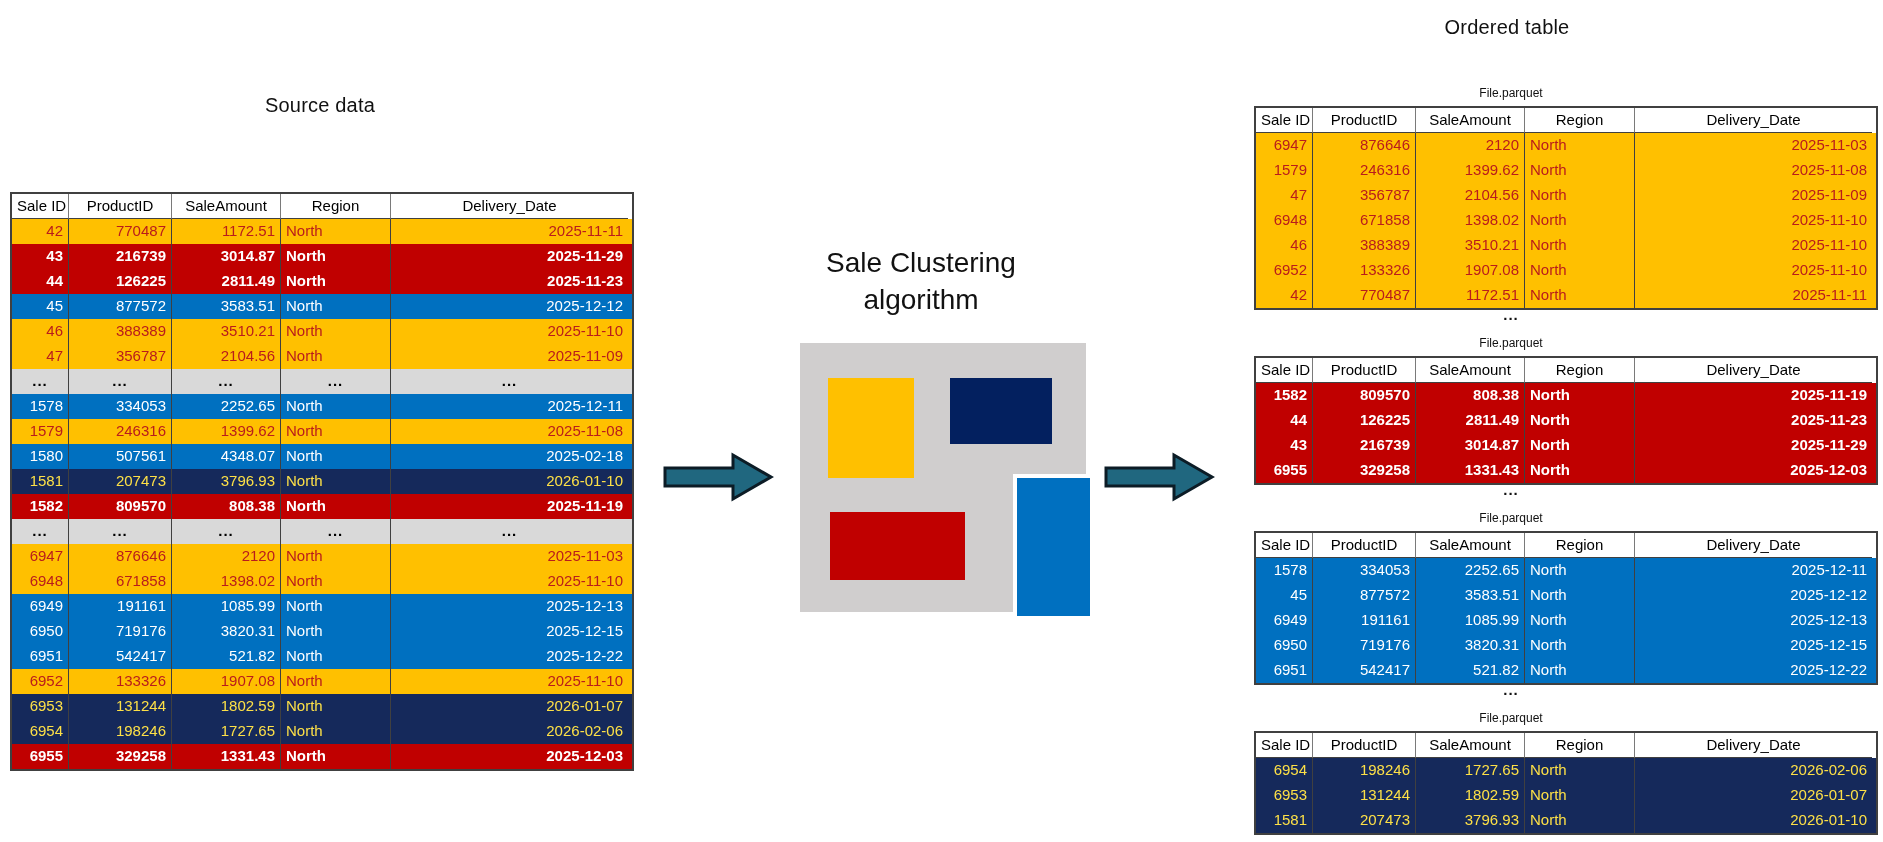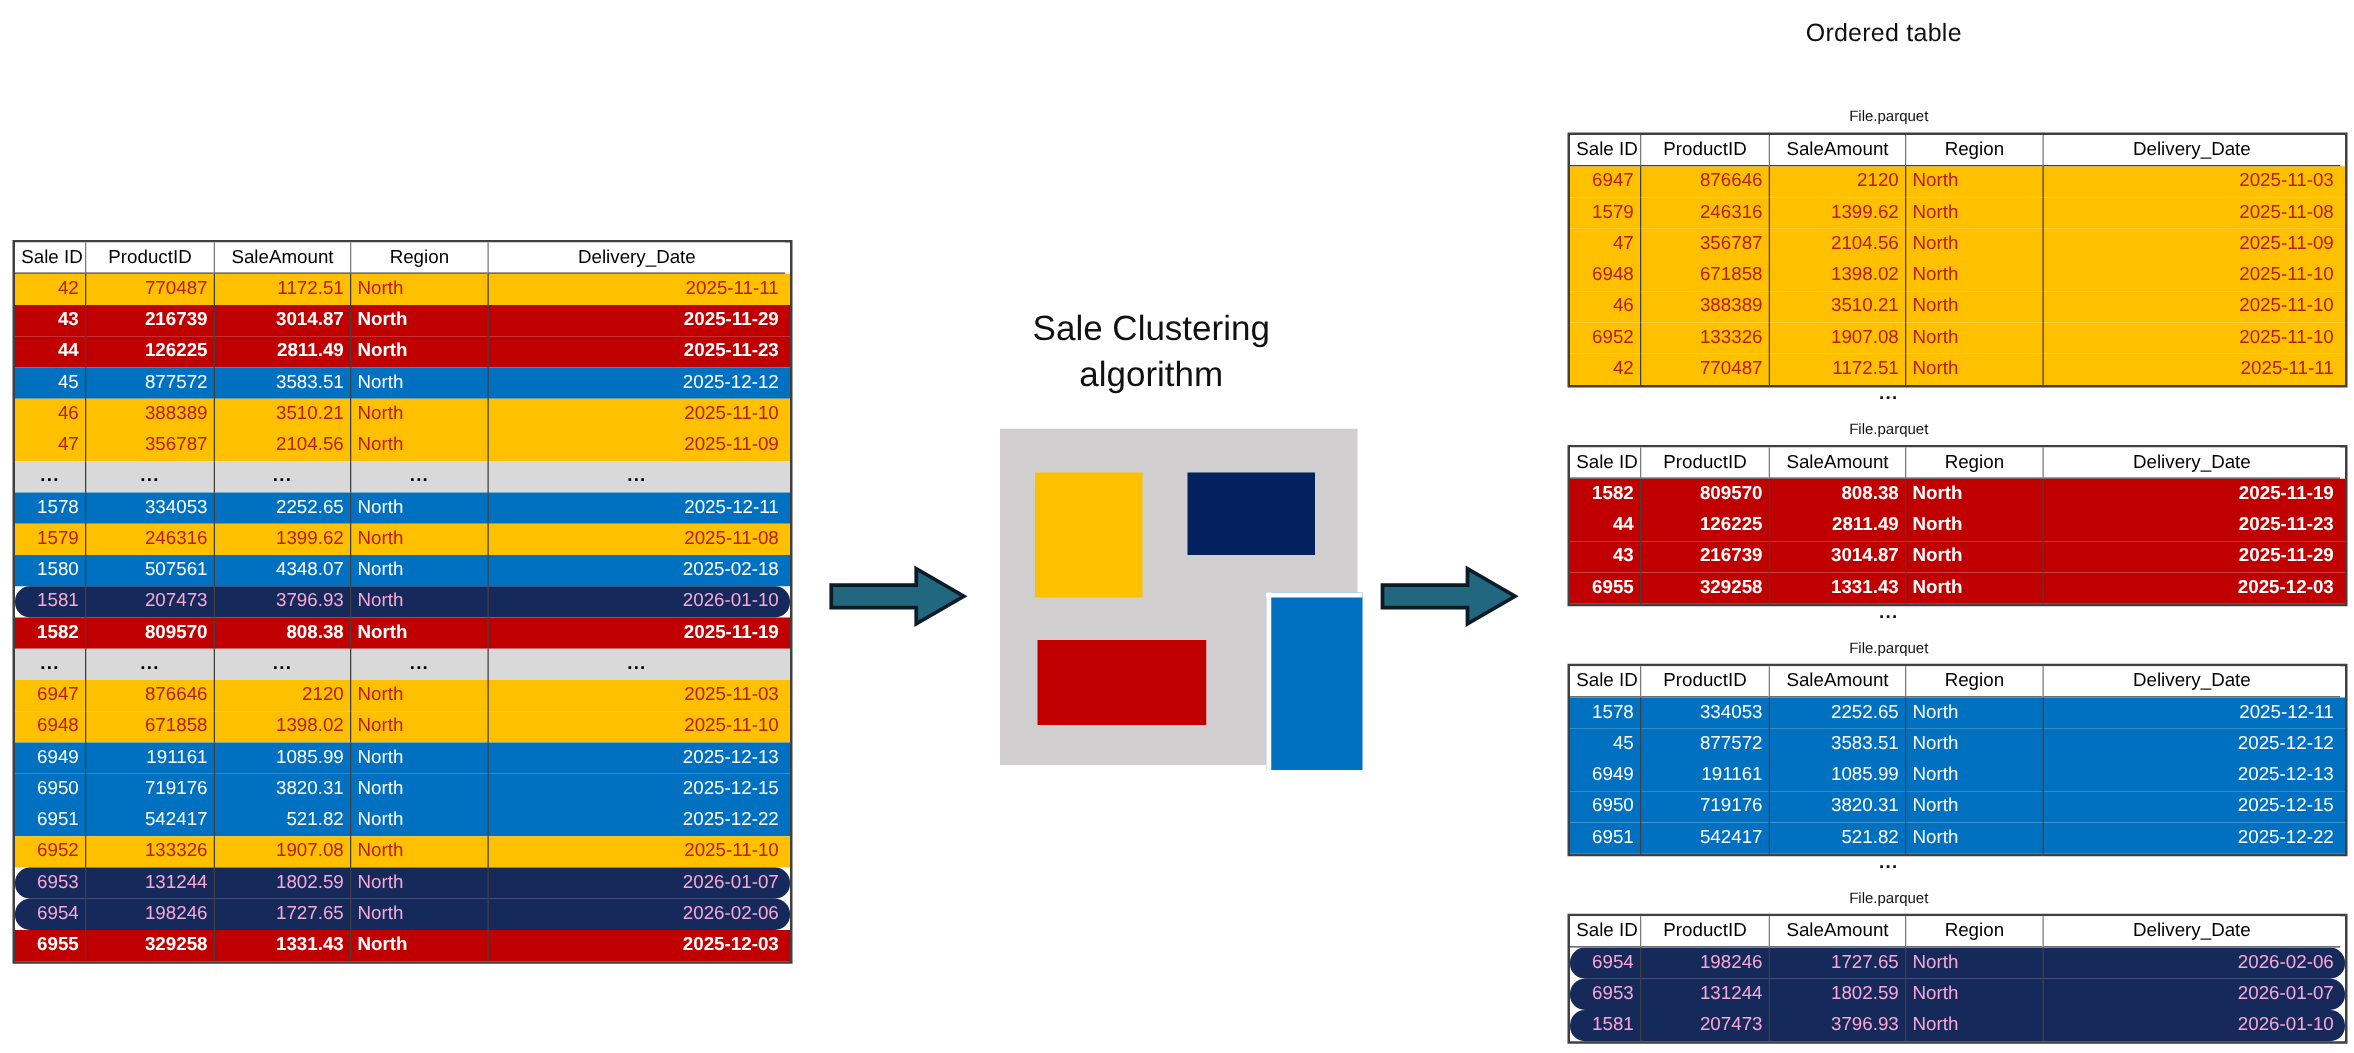--- a/index.html
+++ b/index.html
@@ -19,21 +19,21 @@
   .tcell:first-child { border-left:none; }
   .thead .tcell { background:#ffffff; color:#000; font-weight:normal; text-align:center; border-bottom:1.5px solid #404040; border-left:1px solid #7a7a7a; }
   .thead .tcell:first-child { border-left:none; }
   .col0,.col1,.col2,.col4 { text-align:right; }
   .col3 { text-align:left; }
   .tcell.dots { text-align:center; font-weight:bold; letter-spacing:1px; }
 
   .c-yellow { background:var(--yellow); color:#b91c1c; }
   .c-red    { background:var(--red);    color:#fff;font-weight:bold; }
   .c-blue   { background:var(--blue);   color:#fff; }
-  .c-navy   { background:var(--navy);   color:#f9a8d4;border-radius:12px; }
+  .c-navy   { background:var(--navy);   color:#fde047; }
   .c-gray   { background:var(--grayrow); color:#000; }
 
   .source-table { left:10px; top:192px; }
   .pq-table-0 { left:1254px; top:106px; }
   .pq-table-1 { left:1254px; top:356px; }
   .pq-table-2 { left:1254px; top:531px; }
   .pq-table-3 { left:1254px; top:731px; }
 
   .file-label { position:absolute; left:1254px; width:514px; text-align:center; font-size:12px; color:#111; }
   .fl-0 { top:86px; } .fl-1 { top:336px; } .fl-2 { top:511px; } .fl-3 { top:711px; }
@@ -52,20 +52,21 @@
 
   .arrow { position:absolute; width:112px; height:52px; }
   .arrow1 { left:662px; top:451px; }
   .arrow2 { left:1103px; top:451px; }
 </style>
 </head>
 <body>
 
 <div class="canvas">
 
+  <div class="title source-title">Source data</div>
 
   <div class="dtable source-table">
       <div class="trow thead">
         <div class="tcell">Sale ID</div>
         <div class="tcell">ProductID</div>
         <div class="tcell">SaleAmount</div>
         <div class="tcell">Region</div>
         <div class="tcell">Delivery_Date</div>
       </div>
       <div class="trow c-yellow">

